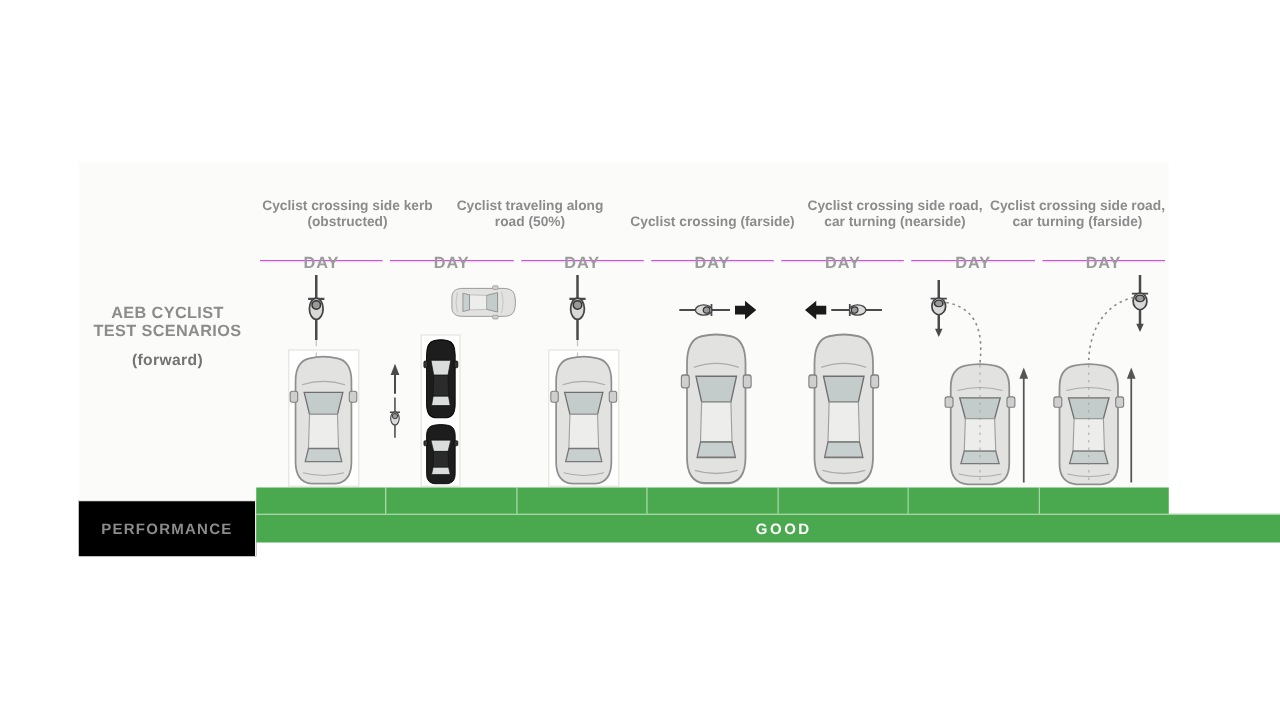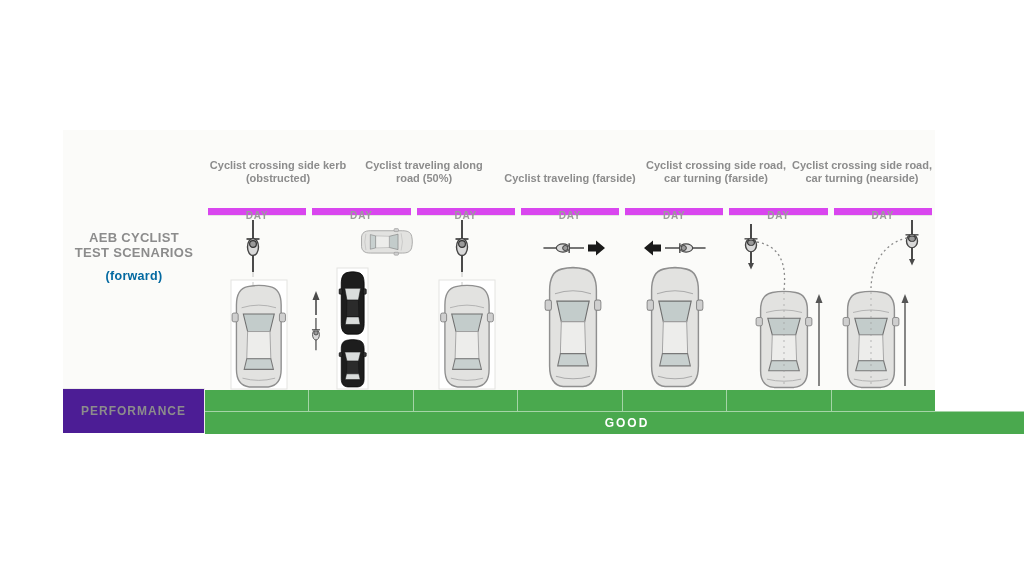--- a/index.html
+++ b/index.html
@@ -1,35 +1,35 @@
 <!DOCTYPE html>
 <html style="--green: #4aa94e;"><head>
 <meta charset="utf-8">
 <style>
   html,body{margin:0;padding:0;background:#ffffff;}
   .page{position:relative;width:1024px;height:576px;background:#ffffff;overflow:hidden;
         font-family:"Liberation Sans",sans-serif;}
   .panel{position:absolute;left:63px;top:130px;width:872px;height:303px;background:#fbfbf9;}
-  .left-col{position:absolute;left:0;top:0;width:142px;height:303px;}
+  .left-col{position:absolute;left:0;top:12px;width:142px;height:303px;}
   .left-title{position:absolute;left:0;top:100px;width:142px;text-align:center;
               font-size:13px;font-weight:bold;color:#8c8c8c;line-height:15px;letter-spacing:.3px;}
-  .left-sub{margin-top:9px;font-size:12.5px;font-weight:bold;color:#0369a1;}
-  .perf-cell{position:absolute;left:0;bottom:0;width:141px;height:44px;background:#4c1d95;
+  .left-sub{margin-top:9px;font-size:12.5px;font-weight:bold;color:#737373;}
+  .perf-cell{position:absolute;left:0;bottom:0;width:141px;height:44px;background:#000000;
              border-top:1px solid #ecece9;border-right:1px solid #ecece9;
              display:flex;align-items:center;justify-content:center;
              font-size:12px;font-weight:bold;color:#8c8c8c;letter-spacing:1px;}
   .cols{position:absolute;left:142px;top:0;width:730px;height:303px;}
   .row{display:flex;width:730px;}
   .hrow{height:62px;align-items:flex-end;}
   .hcell{flex:1 1 0;padding:0 2px 7px 2px;text-align:center;
          font-size:11px;font-weight:bold;color:#8c8c8c;line-height:13px;}
   .drow{height:26px;}
-  .dcell{flex:1 1 0;margin:16px 3px;border-top:7px solid #d946ef;border-bottom:1px solid #e6e6e3;
+  .dcell{flex:1 1 0;margin:16px 3px;border-top:1px solid #d946ef;border-bottom:1px solid #e6e6e3;
          display:flex;align-items:center;justify-content:center;
-         font-size:10px;font-weight:bold;color:#9b9b9b;letter-spacing:.8px;}
+         font-size:13px;font-weight:bold;color:#9b9b9b;letter-spacing:.8px;}
   .grow{height:172px;}
   .gcell{flex:1 1 0;position:relative;}
   .gcell svg{position:absolute;left:50%;top:0;margin-left:-52px;}
   .prow{height:21px;}
   .pcell{flex:1 1 0;background:var(--green,#4aa94e);border-right:1px solid rgba(255,255,255,.5);}
   .pcell:last-child{border-right:none;}
   .good-band{width:844px;height:22px;background:var(--green,#4aa94e);
              border-top:1px solid rgba(255,255,255,.5);
              display:flex;align-items:center;justify-content:center;
              font-size:12px;font-weight:bold;color:#ffffff;letter-spacing:2px;}
@@ -76,23 +76,23 @@
         <div class="left-sub">(forward)</div>
       </div>
       <div class="perf-cell">PERFORMANCE</div>
     </div>
 
     <div class="cols">
 
       <div class="row hrow">
         <div class="hcell">Cyclist crossing side kerb (obstructed)</div>
         <div class="hcell">Cyclist traveling along road (50%)</div>
-        <div class="hcell">Cyclist traveling (farside)</div>
+        <div class="hcell">Cyclist crossing (farside)</div>
+        <div class="hcell">Cyclist crossing side road, car turning (nearside)</div>
         <div class="hcell">Cyclist crossing side road, car turning (farside)</div>
-        <div class="hcell">Cyclist crossing side road, car turning (nearside)</div>
       </div>
 
       <div class="row drow">
         <div class="dcell">DAY</div>
         <div class="dcell">DAY</div>
         <div class="dcell">DAY</div>
         <div class="dcell">DAY</div>
         <div class="dcell">DAY</div>
         <div class="dcell">DAY</div>
         <div class="dcell">DAY</div>

